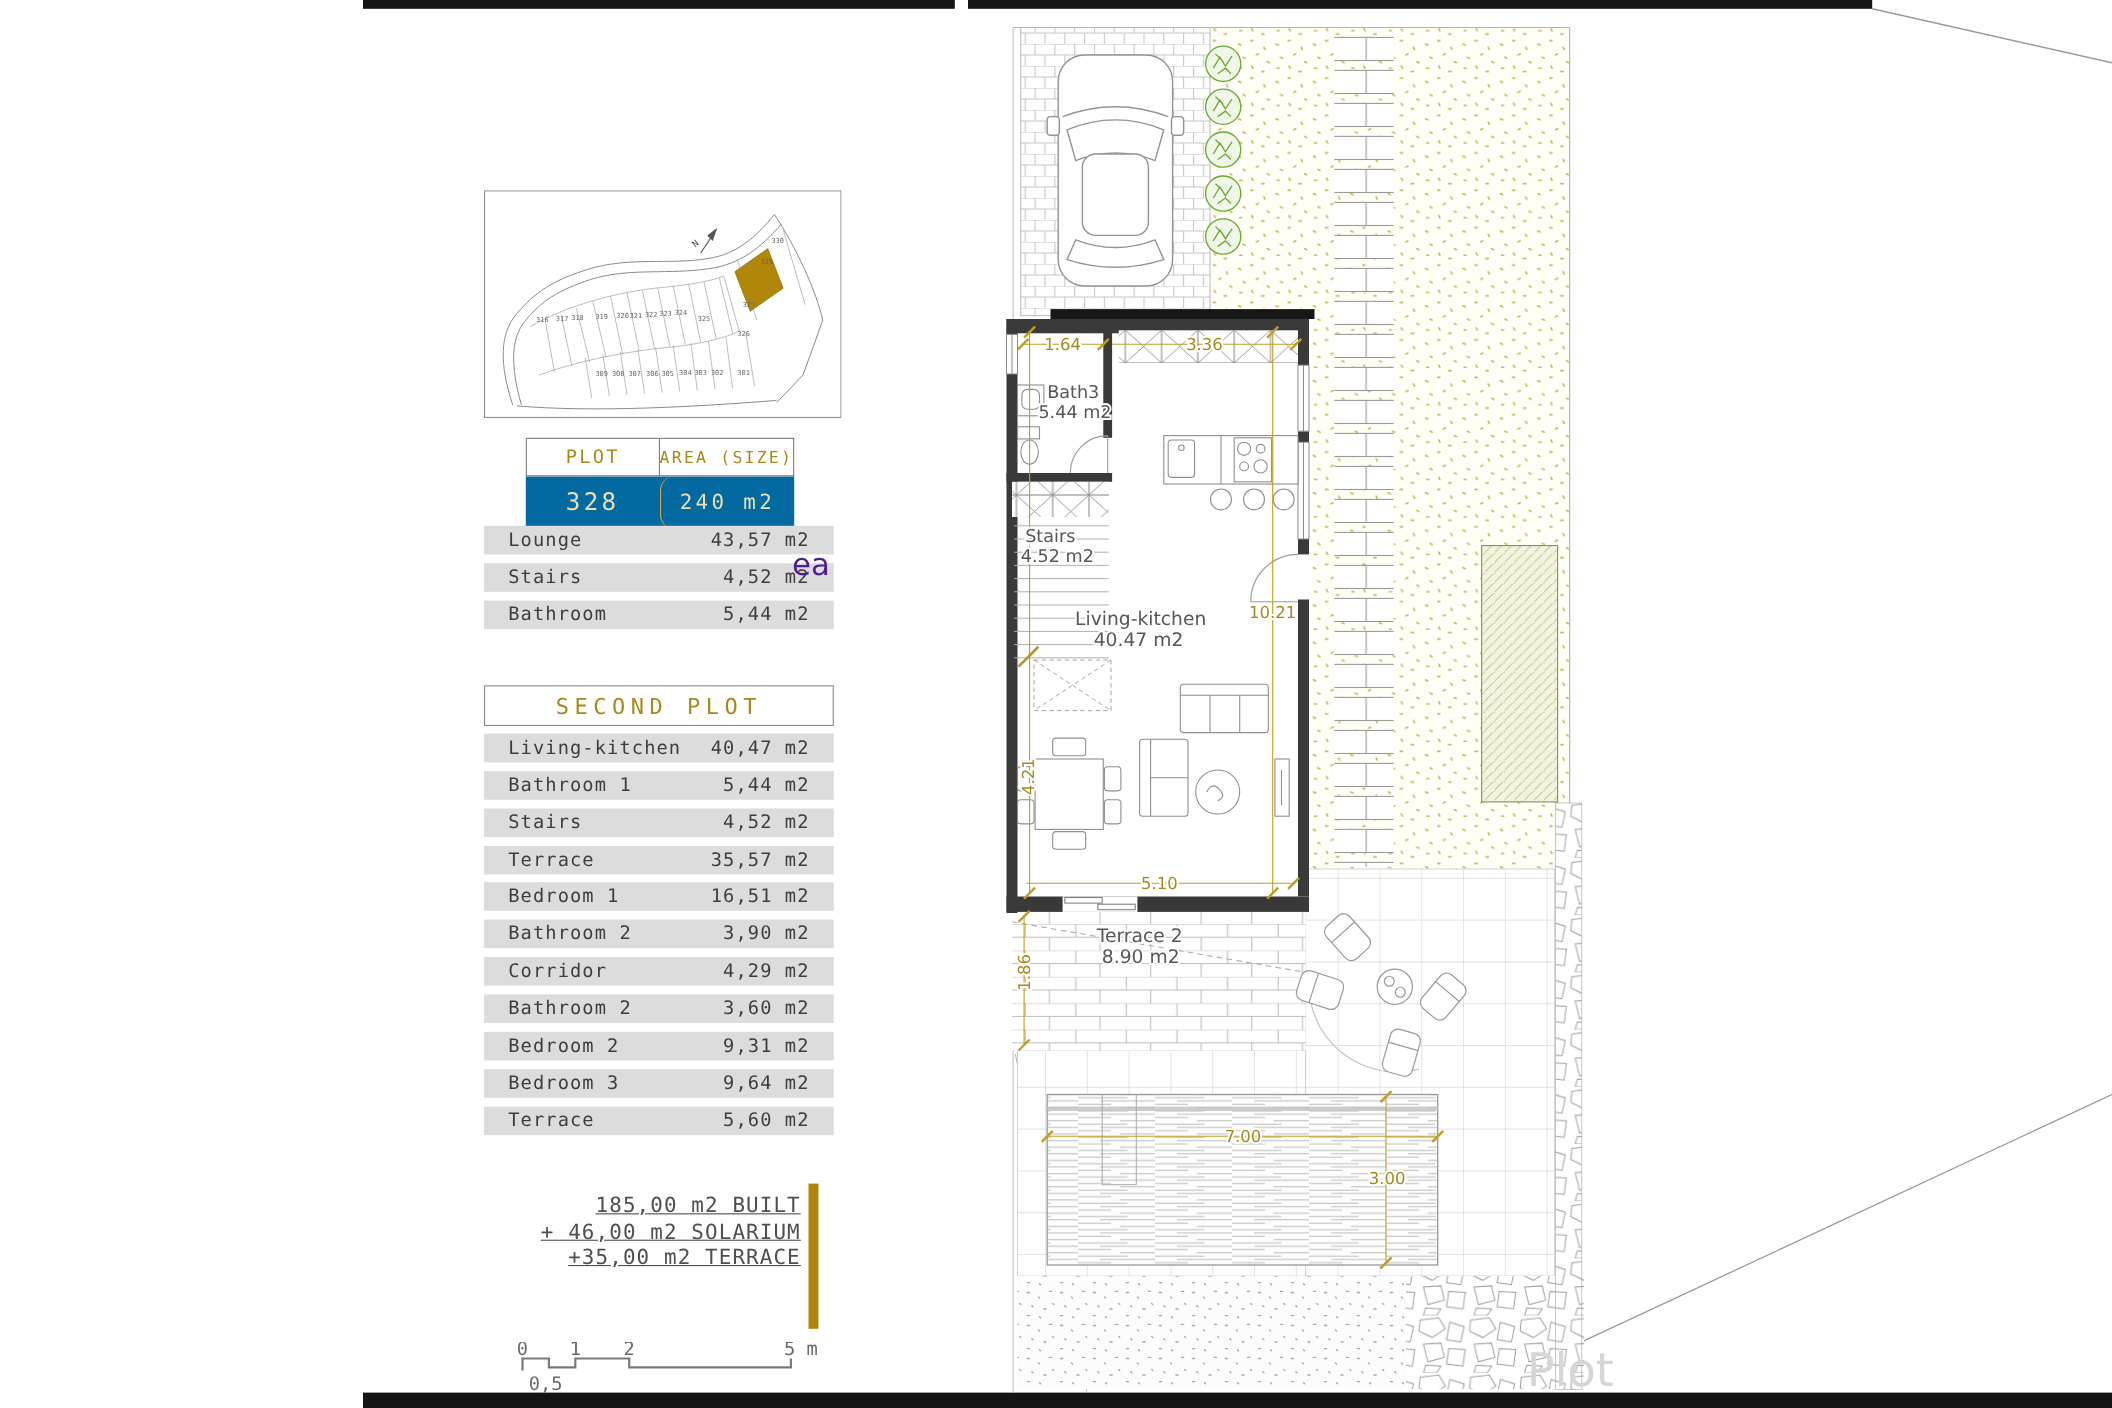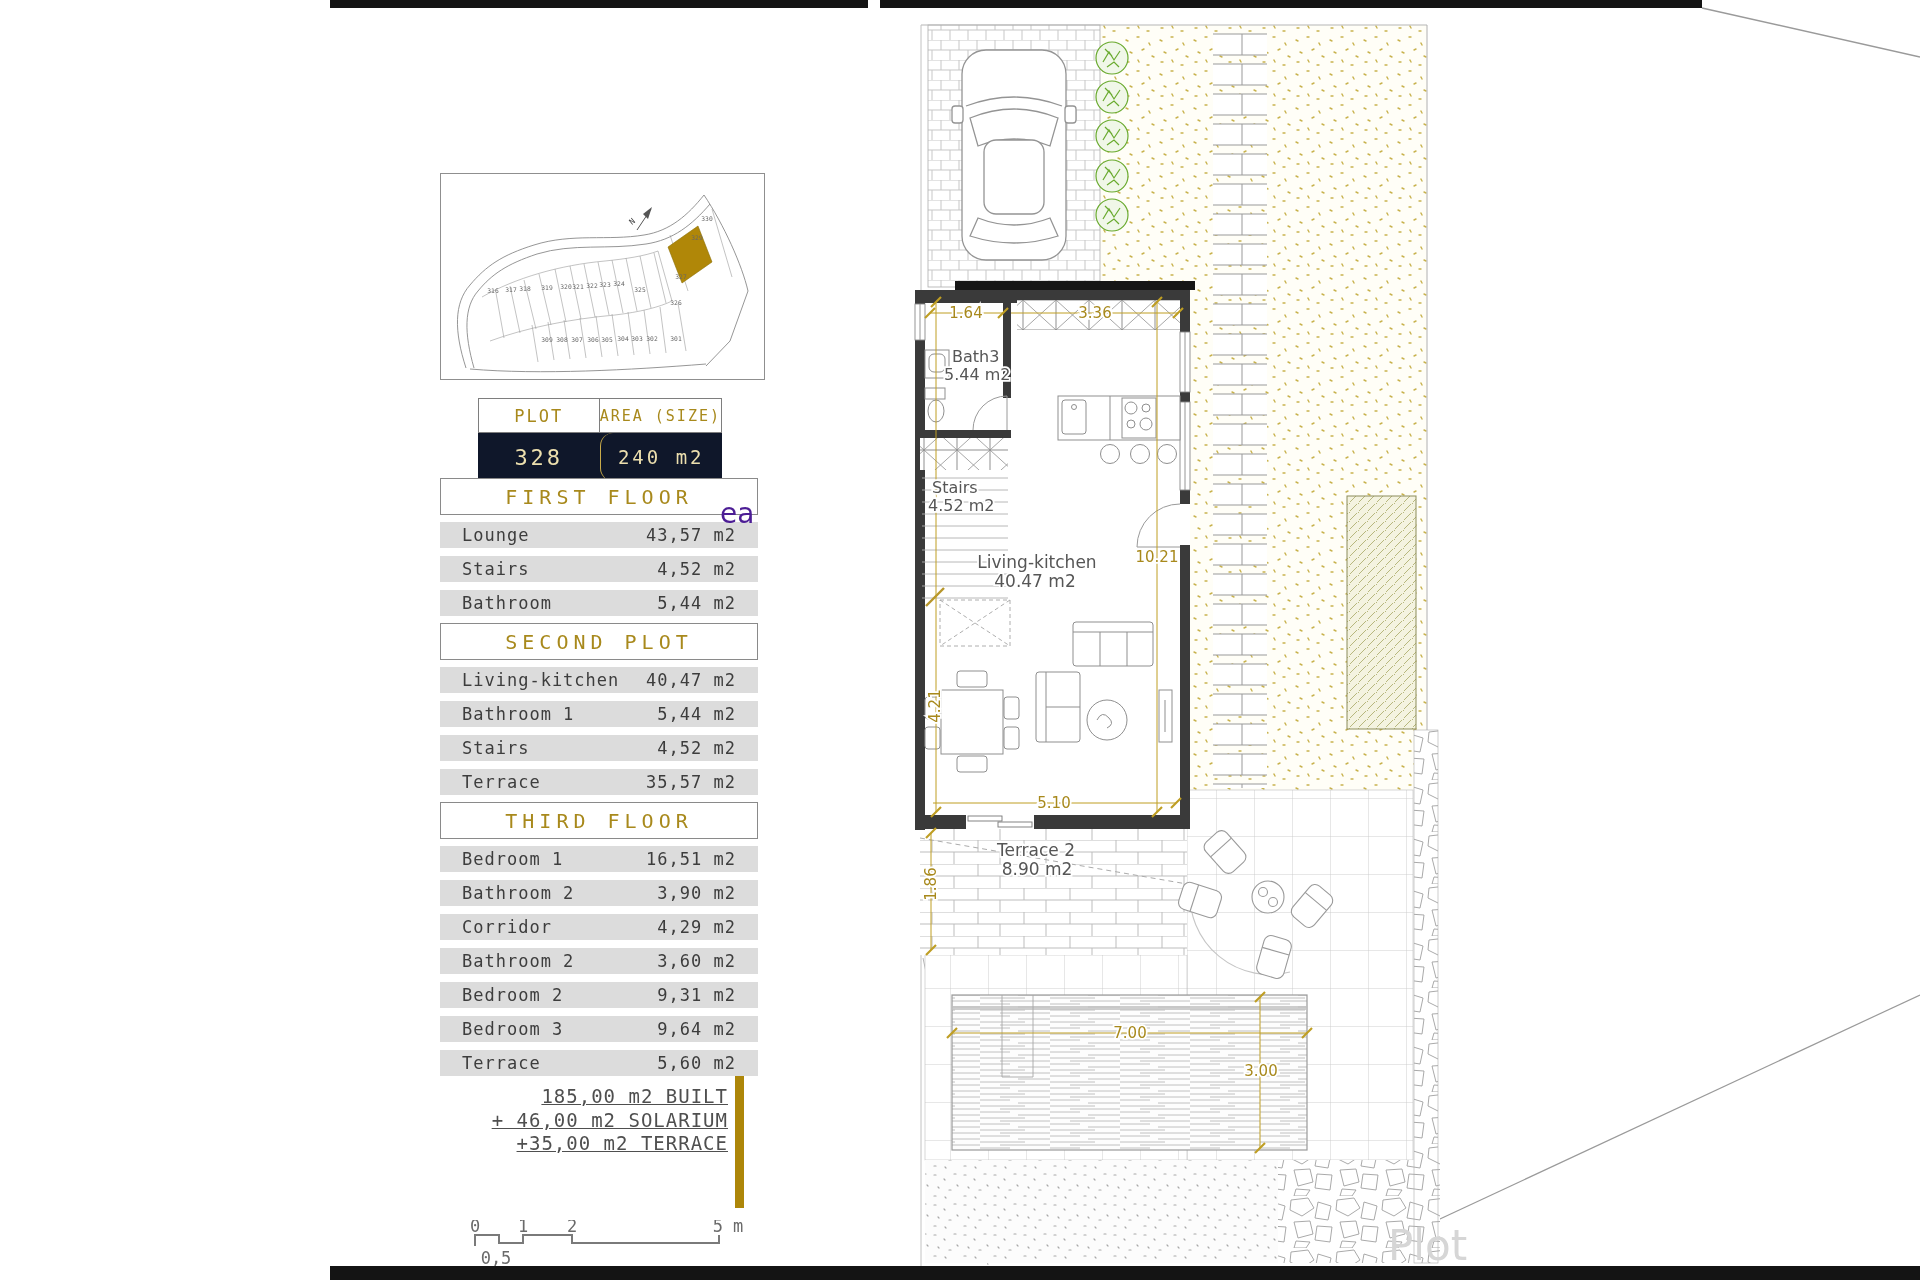--- a/index.html
+++ b/index.html
@@ -14,21 +14,21 @@
   .diagram-box { position:absolute; left:440px; top:173px; width:325px; height:207px; }
 
   .plot-table { position:absolute; left:478px; top:398px; width:244px; }
   .pt-head { display:flex; height:35px; }
   .pt-head .pt-cell {
     flex:1; border:1px solid #7e7e7e; background:#fff;
     color:#a8891c; font-size:17px; letter-spacing:2px;
     display:flex; align-items:center; justify-content:center; white-space:nowrap;
   }
   .pt-head .pt-cell + .pt-cell { border-left:none; font-size:15px; }
-  .pt-val { display:flex; height:48px; background:#0f172a; }
+  .pt-val { display:flex; height:48px; background:#0369a1; }
   .pt-val .pt-cell {
     flex:1; color:#ecdfae; font-size:22px; letter-spacing:3px;
     display:flex; align-items:center; justify-content:center;
   }
   .pt-val .pt-cell + .pt-cell { border-left:1px solid #c9ab4a; font-size:19px;border-radius:13px; }
 
   .floor-section { position:absolute; left:440px; width:318px; }
   .floor-title {
     height:37px; border:1px solid #8a8a8a; background:#fff;
     color:#a8891c; font-size:20px; letter-spacing:5px;
@@ -145,21 +145,20 @@
     <div class="pt-cell">PLOT</div>
     <div class="pt-cell">AREA (SIZE)</div>
   </div>
   <div class="pt-val">
     <div class="pt-cell">328</div>
     <div class="pt-cell">240 m2</div>
   </div>
 </div>
 
 <section class="floor-section" style="top:478px">
-  <div class="floor-title">FIRST FLOOR</div>
   <div class="frow">
     <span class="rlabel">Lounge</span>
     <span class="rval">43,57 m2</span>
     </div>
   <div class="frow">
     <span class="rlabel">Stairs</span>
     <span class="rval">4,52 m2</span>
     </div>
   <div class="frow">
     <span class="rlabel">Bathroom</span>
@@ -181,21 +180,20 @@
     <span class="rlabel">Stairs</span>
     <span class="rval">4,52 m2</span>
     </div>
   <div class="frow">
     <span class="rlabel">Terrace</span>
     <span class="rval">35,57 m2</span>
     </div>
 </section>
 
 <section class="floor-section" style="top:802px">
-  <div class="floor-title">THIRD FLOOR</div>
   <div class="frow">
     <span class="rlabel">Bedroom 1</span>
     <span class="rval">16,51 m2</span>
     </div>
   <div class="frow">
     <span class="rlabel">Bathroom 2</span>
     <span class="rval">3,90 m2</span>
     </div>
   <div class="frow">
     <span class="rlabel">Corridor</span>

